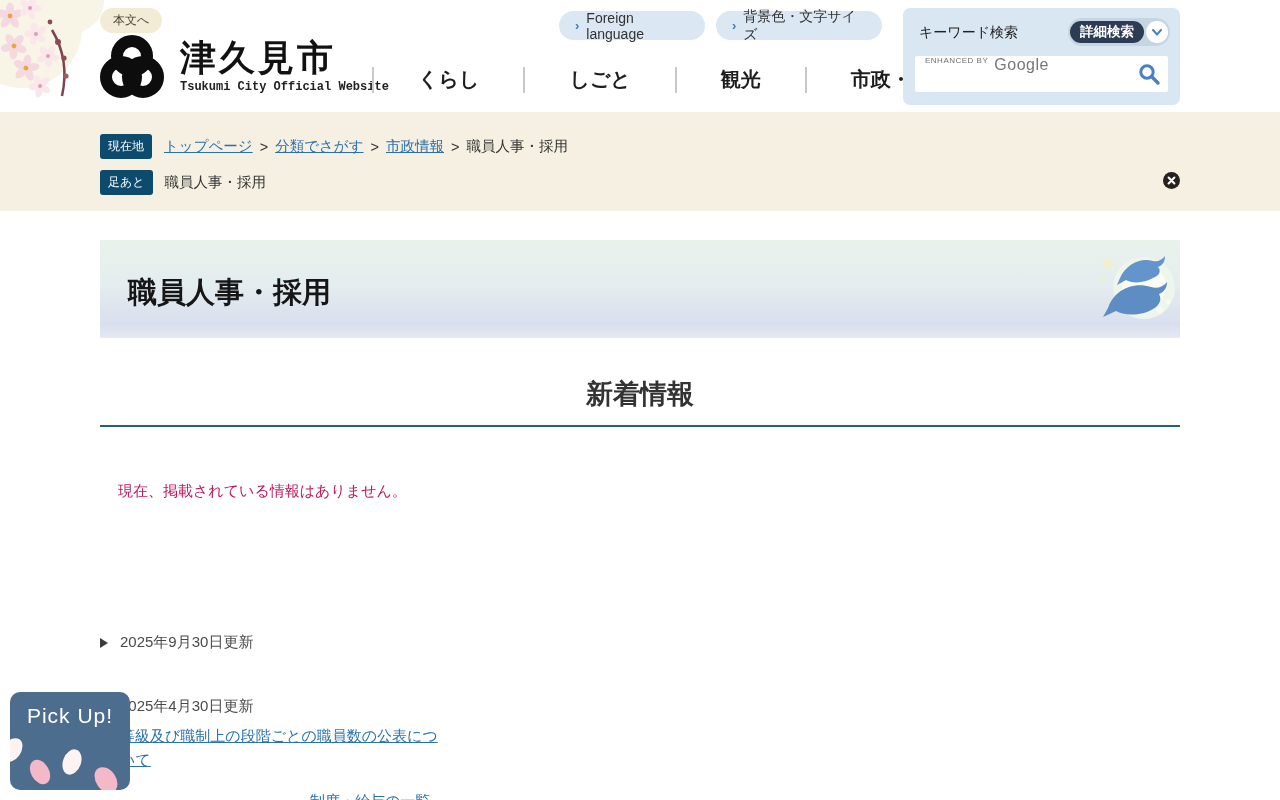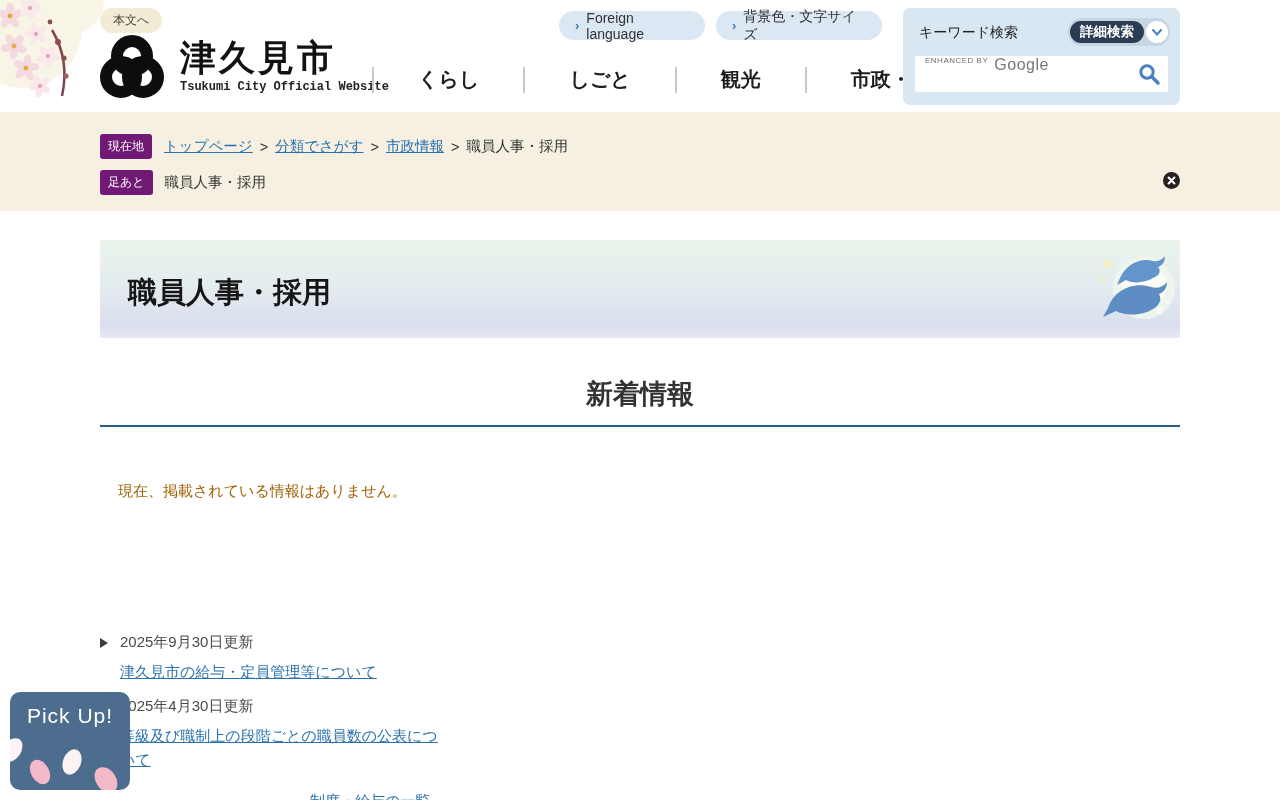--- a/index.html
+++ b/index.html
@@ -47,38 +47,38 @@
   .gph-prefix { font-size:8px; letter-spacing:.5px; color:#6f6f6f; margin-right:6px; }
   .gph-brand { font-size:16px; color:#777; letter-spacing:.5px; }
   .search-btn { position:absolute; right:6px; top:6px; width:26px; height:26px; border:none;
     background:transparent; cursor:pointer; }
 
   
   .crumb-strip { position:absolute; left:0; top:112px; width:1280px; height:99px; background:#f5f0e1; }
   .crumb-row { position:absolute; left:100px; display:flex; align-items:center; font-size:14.5px; }
   .row-location { top:22px; }
   .row-footprint { top:58px; }
-  .crumb-badge { background:#701a75; color:#fff; font-size:12px; padding:4px 8px;
+  .crumb-badge { background:#0c4a6e; color:#fff; font-size:12px; padding:4px 8px;
     border-radius:3px; margin-right:12px; white-space:nowrap; }
   .crumb-link { color:#2a6fae; text-decoration:underline; cursor:pointer; }
   .crumb-sep { margin:0 7px; color:#333; }
   .crumb-current { color:#333; }
   .close-btn { position:absolute; right:100px; top:60px; width:17px; height:17px;
     border:none; background:transparent; padding:0; cursor:pointer; }
 
   
   .banner { position:absolute; left:100px; top:240px; width:1080px; height:98px;
     background:linear-gradient(180deg,#e9f3ea 0%,#e4edef 45%,#dadfee 86%,#e6e9f4 100%); }
   .banner-title { position:absolute; left:28px; top:33px; font-size:29px; font-weight:bold; color:#161616; }
   .dolphins { position:absolute; right:2px; top:4px; }
 
   .news-heading { position:absolute; left:100px; top:376px; width:1080px; text-align:center;
     font-size:27px; font-weight:bold; color:#333; }
   .news-rule { position:absolute; left:100px; top:425px; width:1080px; height:2px; background:#2a5c86; }
-  .empty-msg { position:absolute; left:118px; top:482px; font-size:15px; color:#a16207;text-align:center; }
+  .empty-msg { position:absolute; left:118px; top:482px; font-size:15px; color:#be185d;text-align:center; }
 
   .cat-pill { position:absolute; left:100px; top:555px; width:340px; height:49px;
     background:#f8cdd9; border-radius:25px; display:flex; align-items:center; justify-content:center;
     font-size:17.5px; font-weight:bold; color:#2b2b2b; cursor:pointer; }
 
   .news-item { position:absolute; left:100px; width:360px; }
   .item-1 { top:633px; }
   .item-2 { top:697px; }
   .item-date-row { display:flex; align-items:center; }
   .tri { width:0; height:0; border-top:5px solid transparent; border-bottom:5px solid transparent;
@@ -247,21 +247,20 @@
   <div class="news-rule"></div>
 
   <p class="empty-msg">現在、掲載されている情報はありません。</p>
 
 
   <div class="news-item item-1">
     <div class="item-date-row">
       <span class="tri"></span>
       <span class="item-date">2025年9月30日更新</span>
     </div>
-    <a class="item-link">津久見市の給与・定員管理等について</a>
   </div>
 
   <div class="news-item item-2">
     <div class="item-date-row">
       <span class="tri"></span>
       <span class="item-date">2025年4月30日更新</span>
     </div>
     <a class="item-link">等級及び職制上の段階ごとの職員数の公表について</a>
   </div>
 

